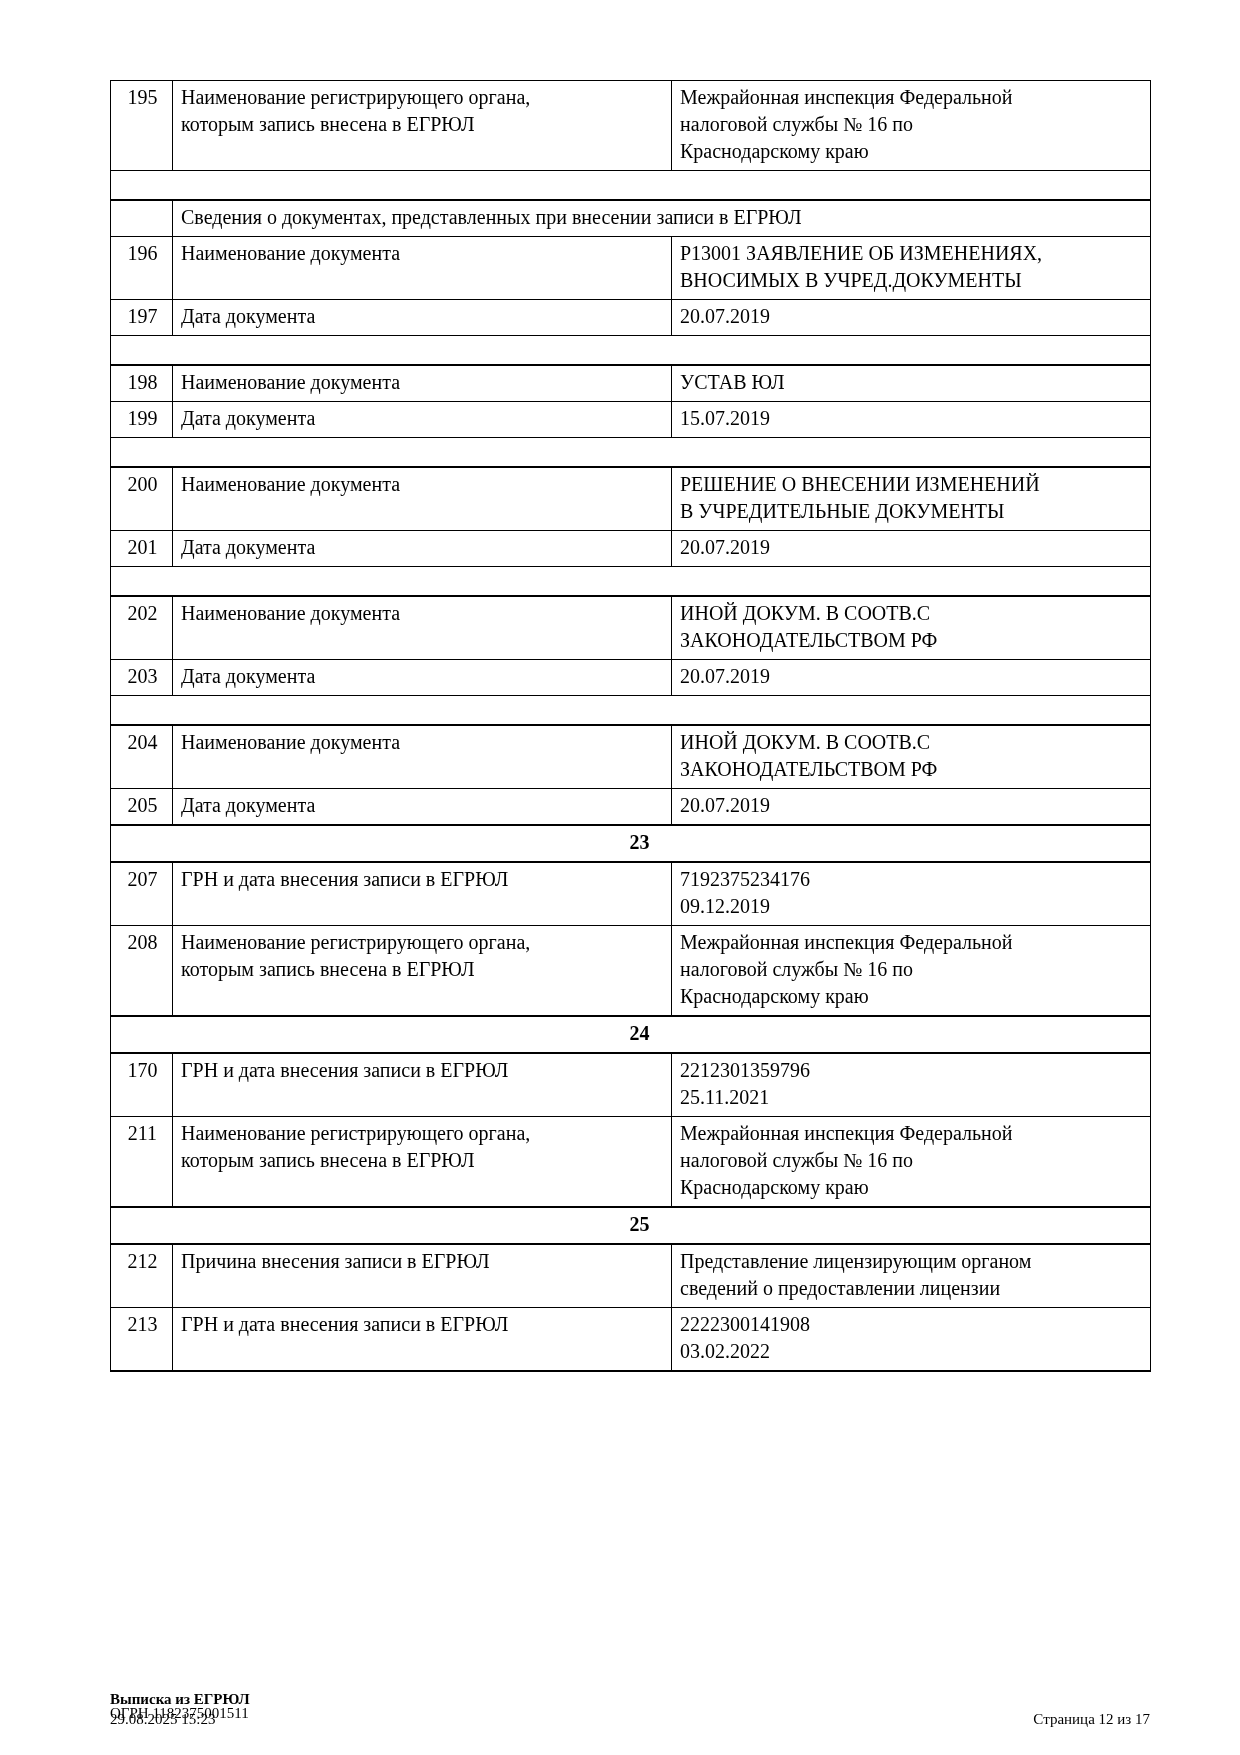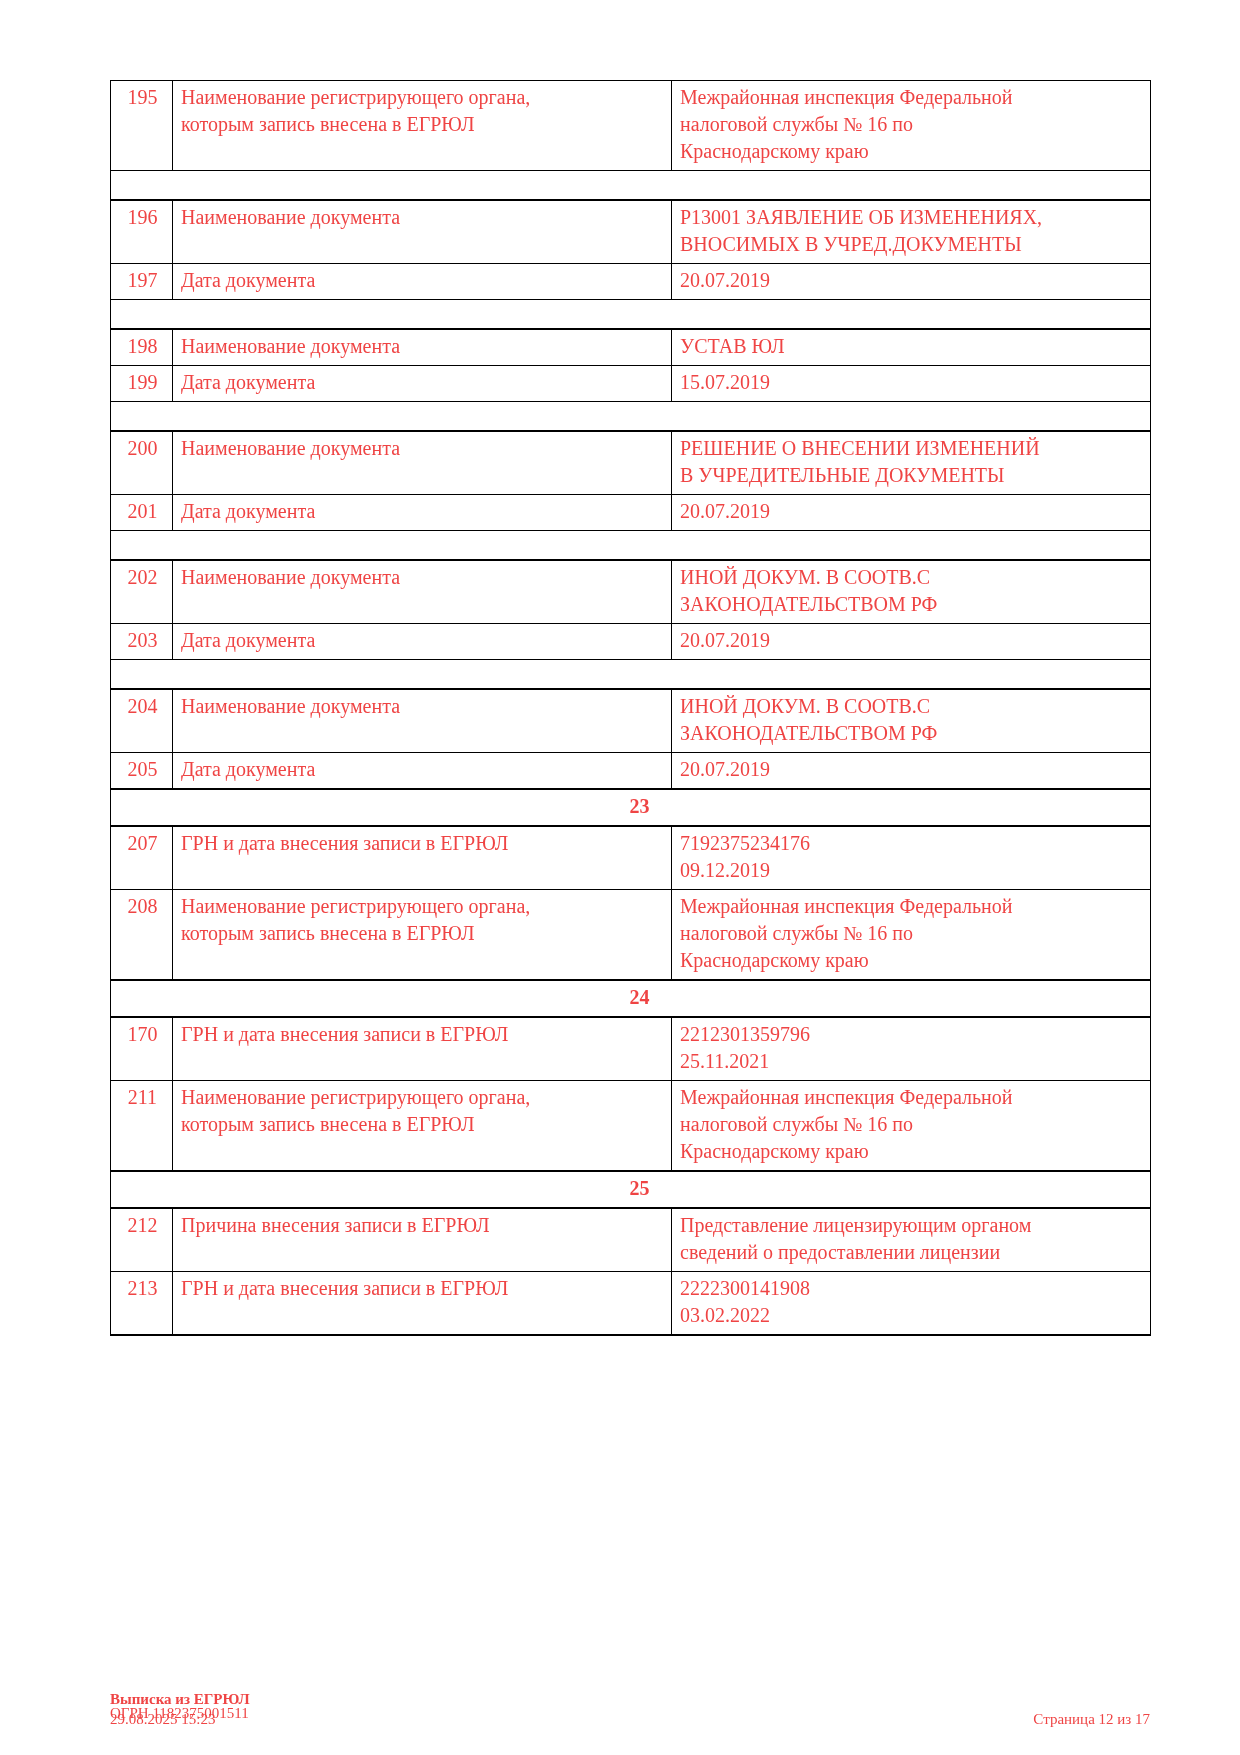--- a/index.html
+++ b/index.html
@@ -1,21 +1,21 @@
 <!DOCTYPE html>
 <html lang="ru"><head>
 <meta charset="utf-8">
 <style>
   html, body { margin: 0; padding: 0; background: #ffffff; }
   .page {
     position: relative;
     width: 1240px;
     height: 1755px;
     background: #ffffff;
-    color: #ef4444;
+    color: #000000;
     font-family: "Liberation Serif", "DejaVu Serif", serif;
     overflow: hidden;
   }
   table.egrul {
     position: absolute;
     left: 110px;
     top: 80px;
     width: 1040px;
     border-collapse: collapse;
     table-layout: fixed;
@@ -84,20 +84,24 @@
           <td class="num">195</td>
           <td class="label">Наименование регистрирующего органа,
 которым запись внесена в ЕГРЮЛ</td>
           <td class="value">Межрайонная инспекция Федеральной
 налоговой службы № 16 по
 Краснодарскому краю</td>
         </tr>
         <tr class="spacer">
           <td colspan="3"></td>
         </tr>
+        <tr class="subheader">
+          <td class="num"></td>
+          <td class="label" colspan="2">Сведения о документах, представленных при внесении записи в ЕГРЮЛ</td>
+        </tr>
         <tr class="field">
           <td class="num">196</td>
           <td class="label">Наименование документа</td>
           <td class="value">Р13001 ЗАЯВЛЕНИЕ ОБ ИЗМЕНЕНИЯХ,
 ВНОСИМЫХ В УЧРЕД.ДОКУМЕНТЫ</td>
         </tr>
         <tr class="field">
           <td class="num">197</td>
           <td class="label">Дата документа</td>
           <td class="value">20.07.2019</td>

